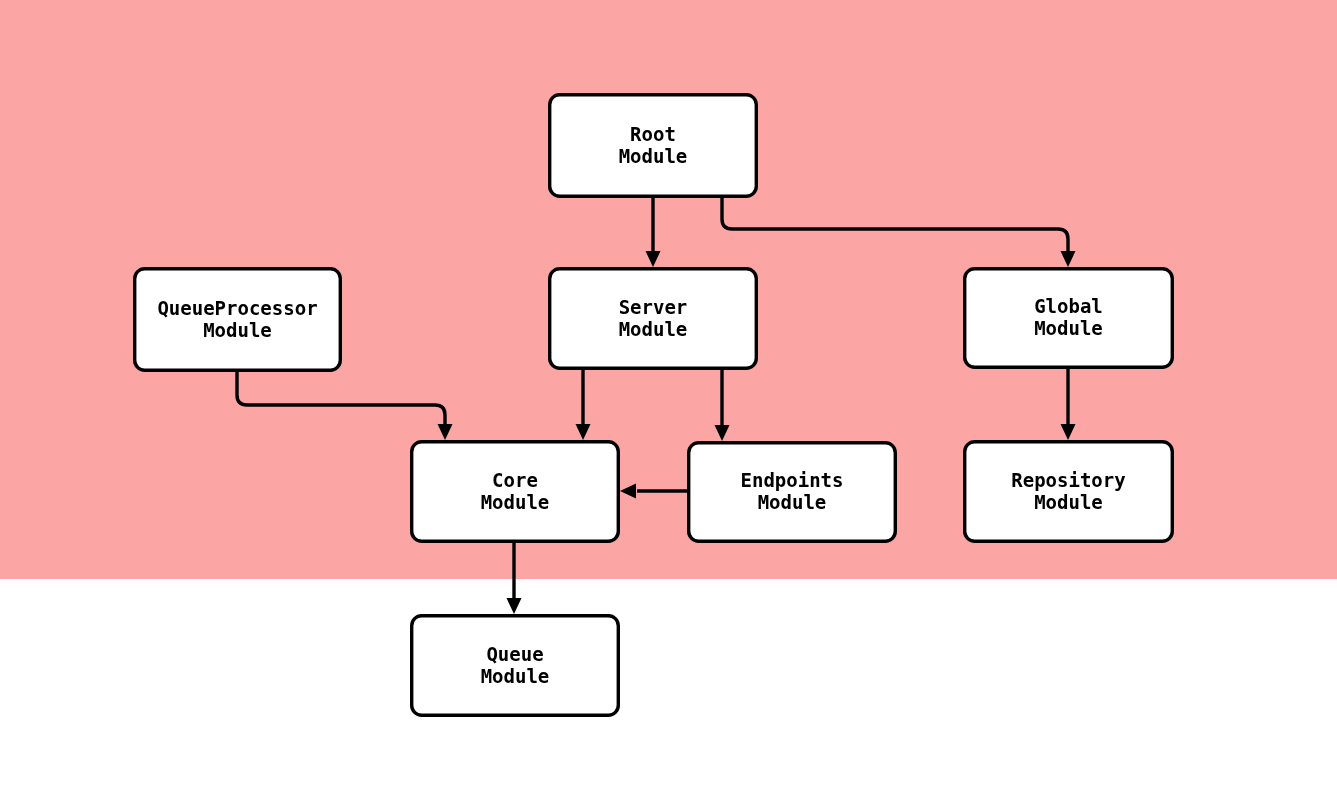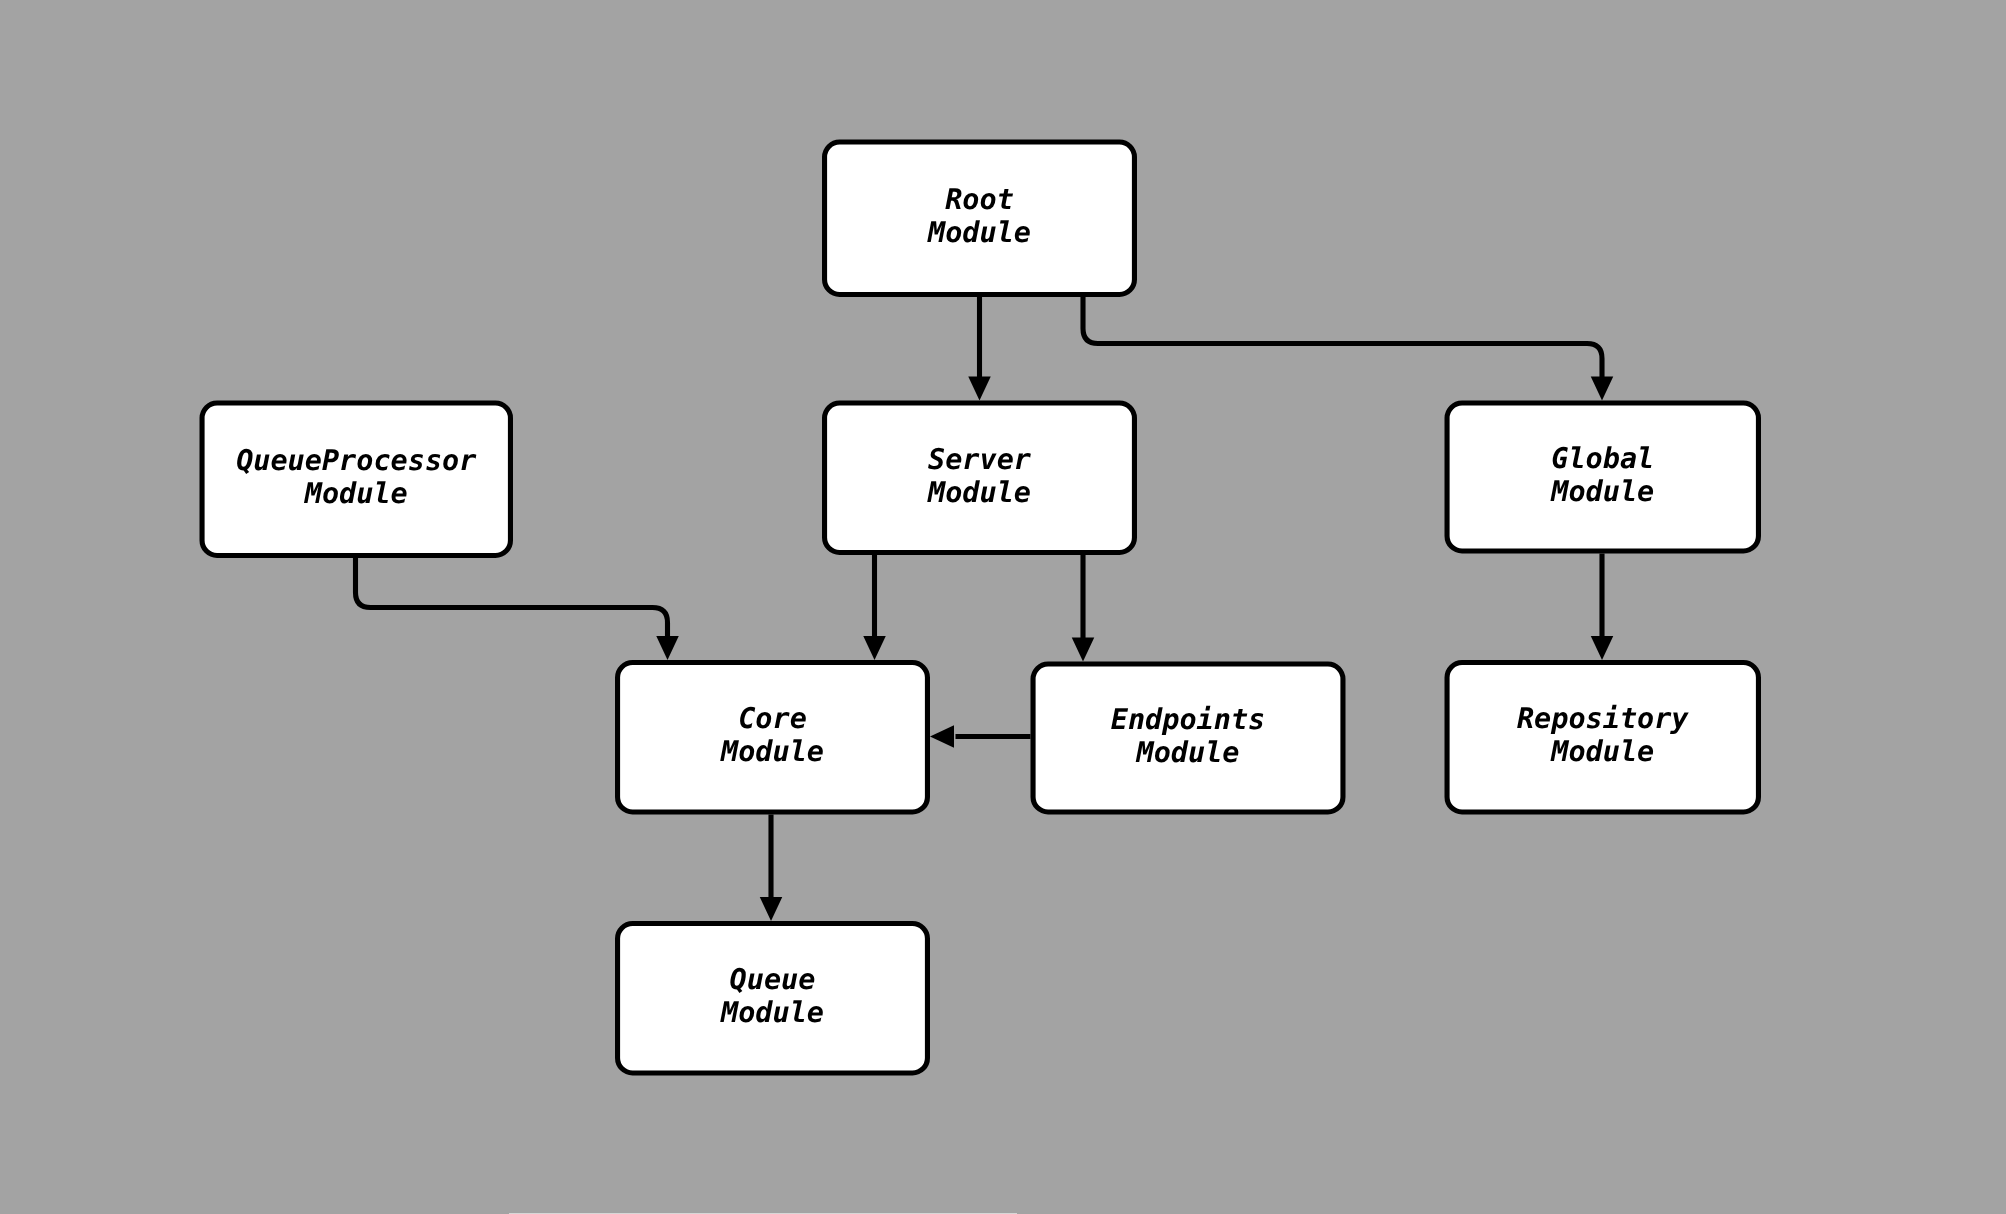--- a/index.html
+++ b/index.html
@@ -10,23 +10,22 @@
   }
   body {
     width: 1337px;
     height: 809px;
     overflow: hidden;
     font-family: "DejaVu Sans Mono", "Liberation Mono", monospace;
   }
   #diagram-canvas {
     position: relative;
     width: 1337px;
-    height: 809px;
-    background: #a3a3a3;
-    font-style: italic;
+    height: 579px;
+    background: #fca5a5;
   }
   #diagram-svg {
     position: absolute;
     left: 0;
     top: 0;
     width: 1337px;
     height: 809px;
     display: block;
   }
   .node-box {

